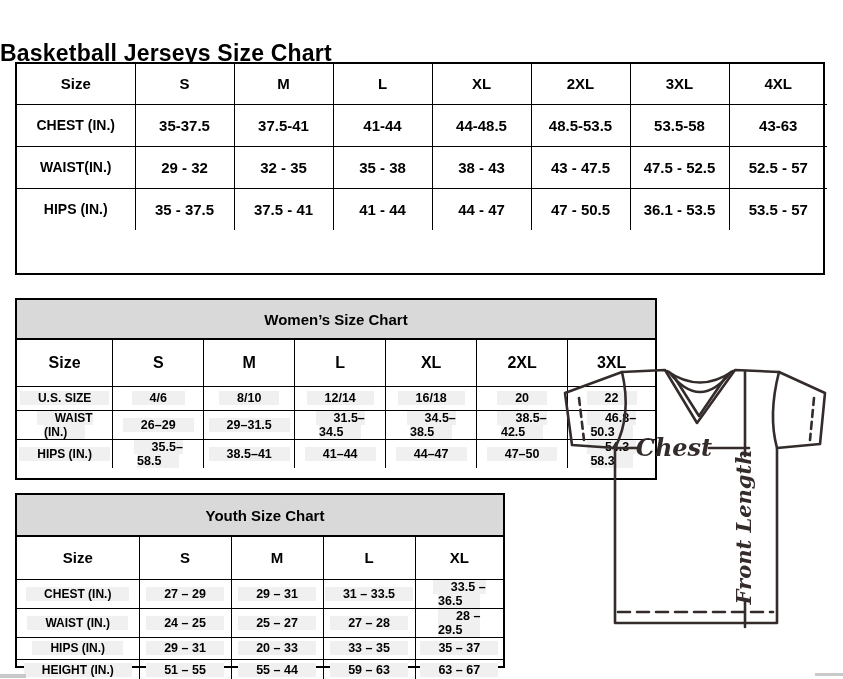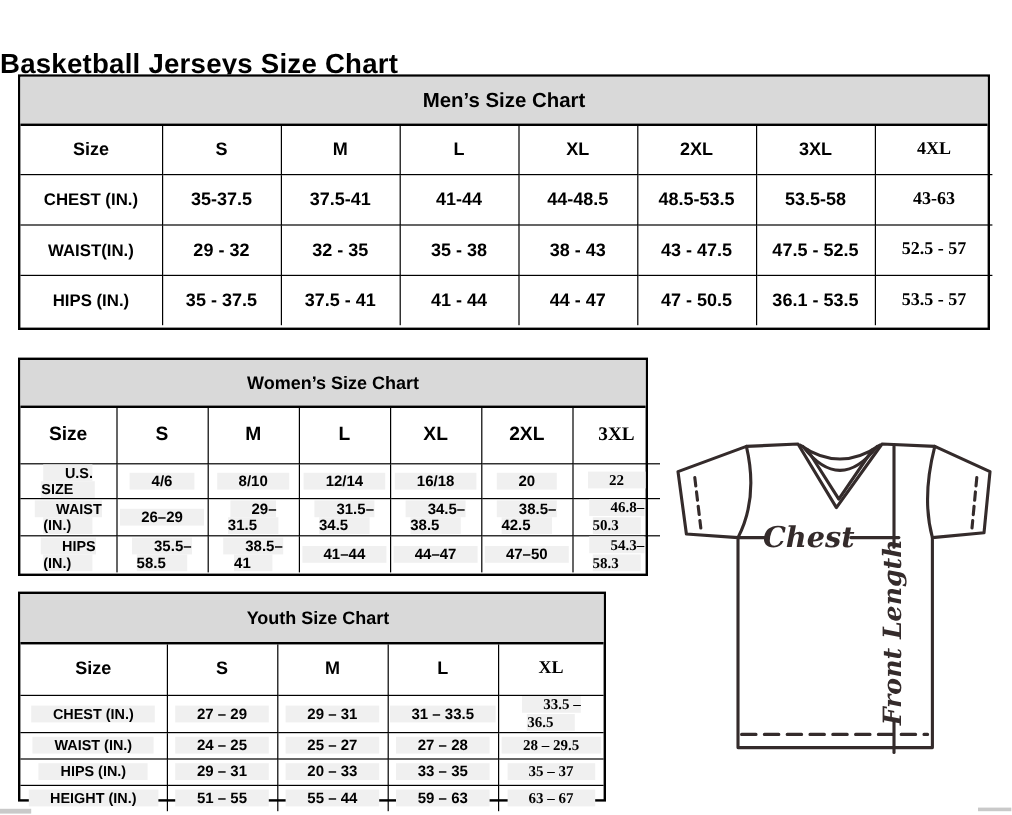--- a/index.html
+++ b/index.html
@@ -18,32 +18,32 @@
   .band{
     background:#d9d9d9;border-bottom:2px solid #000;
     display:flex;align-items:center;justify-content:center;
     font-weight:bold;
   }
   table{border-collapse:collapse;width:100%;table-layout:fixed;}
   th,td{
     border-right:1.5px solid #000;border-bottom:1.5px solid #000;
     font-weight:bold;text-align:center;vertical-align:middle;padding:0;
   }
-  tr > :last-child{border-right:none;font-family:Liberation Serif, serif;}
+  tr > :last-child{border-right:none;}
   tbody tr:last-child > *{border-bottom:none;}
 
   
   .mens{left:15px;top:62px;width:810px;height:213px;font-size:15px;}
   .mens .band{height:39px;font-size:17px;}
   .mens thead tr{height:40px;}
   .mens tbody tr{height:42px;}
   .mens .rowlabel{font-size:14px;}
 
   
-  .womens{left:15px;top:298px;width:525px;height:182px;}
+  .womens{left:15px;top:298px;width:642px;height:182px;}
   .womens .band{height:38px;font-size:15px;}
   .womens thead tr{height:46px;font-size:16px;}
   .womens tbody tr{height:24px;font-size:12.5px;}
   .womens .rowlabel{font-size:12px;}
 
   
   .youth{left:15px;top:493px;width:490px;height:175px;}
   .youth .band{height:40px;font-size:15px;padding-left:10px;}
   .youth thead tr{height:42px;font-size:15px;}
   .youth tbody tr{height:22px;font-size:12.5px;}
@@ -60,21 +60,20 @@
   .scroll-frag{position:absolute;background:#c9c9c9;}
   .scroll-frag.left{left:0;top:674px;width:26px;height:4px;}
   .scroll-frag.right{left:815px;top:673px;width:28px;height:3px;}
 </style>
 </head>
 <body>
 
 <div class="page-title">Basketball Jerseys Size Chart</div>
 
 <section class="chart mens">
-  <div class="band">Men’s Size Chart</div>
   <table>
       <colgroup>
         <col style="width: 118px;">
         <col style="width: 99px;">
         <col style="width: 99px;">
         <col style="width: 99px;">
         <col style="width: 99px;">
         <col style="width: 99px;">
         <col style="width: 99px;">
         <col style="width: 98px;">

